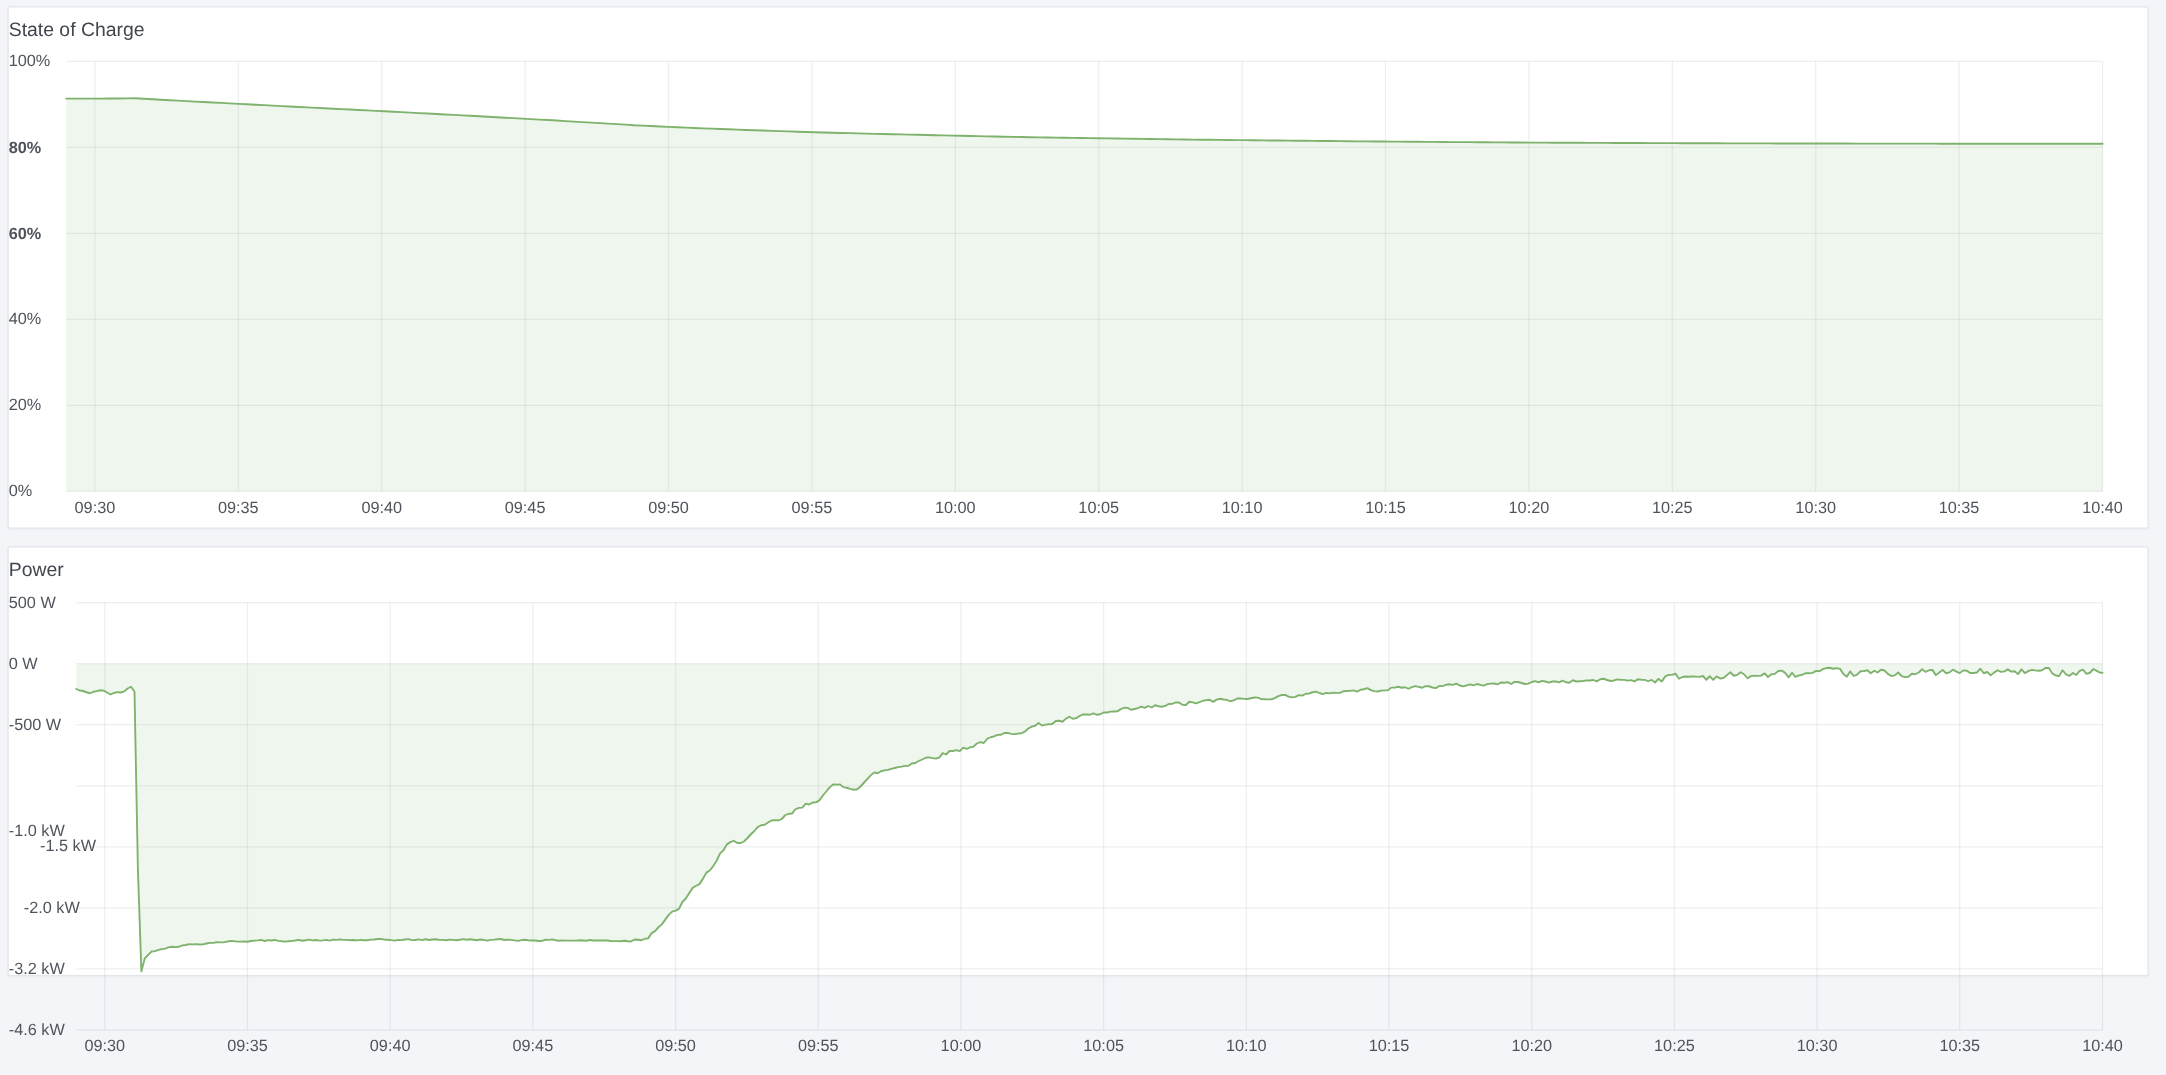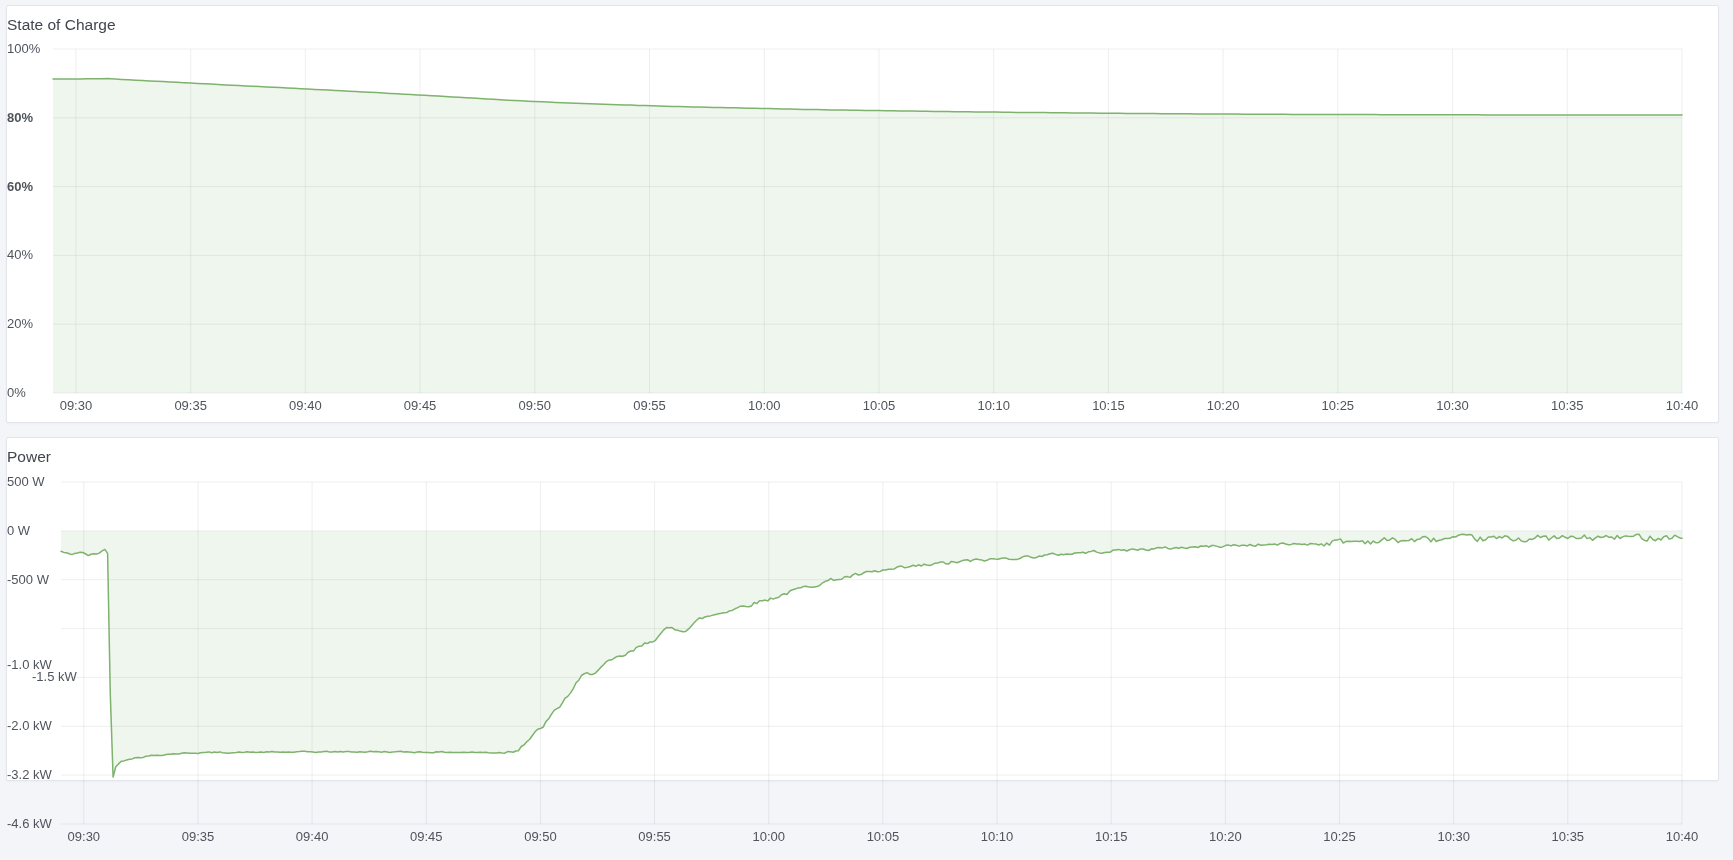--- a/index.html
+++ b/index.html
@@ -130,21 +130,21 @@
           </g>
           <path d="M54.0,92.9L54.0,113.2L56.7,114.4L59.5,114.8L62.2,115.8L65.0,116.6L67.7,115.4L70.4,114.9L73.2,114.2L75.9,114.5L78.7,116.0L81.4,117.6L84.1,116.3L86.9,115.7L89.6,116.0L92.4,115.1L95.1,112.8L97.8,111.4L100.6,115.4L103.3,256.6L106.1,339.1L108.8,328.8L111.5,325.9L114.3,323.2L117.0,322.9L119.8,321.9L122.5,321.3L125.2,320.9L128.0,319.8L130.7,319.4L133.5,319.7L136.2,319.4L138.9,318.3L141.7,318.0L144.4,317.3L147.2,317.5L149.9,317.3L152.6,317.6L155.4,317.5L158.1,316.8L160.8,316.3L163.6,316.3L166.3,315.8L169.1,315.9L171.8,315.9L174.5,315.3L177.3,314.8L180.0,314.9L182.8,315.3L185.5,315.3L188.2,315.2L191.0,315.4L193.7,314.8L196.5,314.5L199.2,314.3L201.9,313.9L204.7,314.8L207.4,314.1L210.2,314.4L212.9,313.9L215.6,314.7L218.4,315.0L221.1,315.3L223.9,315.0L226.6,314.7L229.3,314.4L232.1,313.9L234.8,314.6L237.6,314.2L240.3,313.7L243.0,314.3L245.8,314.0L248.5,314.5L251.3,314.3L254.0,313.9L256.7,314.5L259.5,313.7L262.2,313.9L265.0,313.5L267.7,313.9L270.4,313.9L273.2,314.2L275.9,314.0L278.7,314.3L281.4,313.9L284.1,314.2L286.9,314.2L289.6,313.7L292.4,313.6L295.1,313.2L297.8,313.2L300.6,313.7L303.3,313.8L306.1,314.1L308.8,314.5L311.5,313.9L314.3,314.1L317.0,313.6L319.8,313.3L322.5,314.1L325.2,314.0L328.0,313.5L330.7,314.1L333.5,313.4L336.2,314.0L338.9,313.6L341.7,313.4L344.4,313.9L347.1,313.9L349.9,314.2L352.6,313.7L355.4,313.9L358.1,314.2L360.8,313.8L363.6,313.3L366.3,313.8L369.1,313.4L371.8,313.8L374.5,314.2L377.3,313.6L380.0,313.9L382.8,314.5L385.5,313.9L388.2,313.7L391.0,313.4L393.7,313.2L396.5,314.0L399.2,313.8L401.9,313.9L404.7,314.3L407.4,314.7L410.2,314.1L412.9,313.8L415.6,314.2L418.4,314.4L421.1,314.4L423.9,314.8L426.6,314.7L429.3,313.8L432.1,313.9L434.8,313.5L437.6,314.2L440.3,314.6L443.0,314.3L445.8,314.5L448.5,314.5L451.3,314.5L454.0,314.5L456.7,314.2L459.5,314.4L462.2,314.6L465.0,314.0L467.7,314.4L470.4,314.4L473.2,314.3L475.9,314.4L478.7,314.3L481.4,314.8L484.1,314.9L486.9,314.9L489.6,315.0L492.4,314.6L495.1,315.0L497.8,315.2L500.6,313.6L503.3,313.8L506.1,314.2L508.8,313.0L511.5,312.7L514.3,308.5L517.0,306.9L519.8,303.8L522.5,301.5L525.2,297.7L528.0,293.9L530.7,291.3L533.5,290.5L536.2,289.1L538.9,283.6L541.7,280.8L544.4,276.4L547.1,272.3L549.9,270.6L552.6,269.3L555.4,264.9L558.1,260.1L560.8,258.4L563.6,254.9L566.3,250.6L569.1,244.7L571.8,242.2L574.5,237.5L577.3,235.7L580.0,234.6L582.8,236.4L585.5,236.4L588.2,235.2L591.0,232.4L593.7,229.4L596.5,226.8L599.2,223.7L601.9,222.2L604.7,221.8L607.4,220.0L610.2,218.4L612.9,218.1L615.6,218.3L618.4,217.2L621.1,214.2L623.9,213.0L626.6,212.9L629.3,209.4L632.1,208.3L634.8,208.1L637.6,204.9L640.3,205.6L643.0,204.0L645.8,203.9L648.5,202.3L651.3,198.4L654.0,195.2L656.7,191.9L659.5,189.6L662.2,189.7L665.0,189.6L667.7,191.7L670.4,192.2L673.2,193.1L675.9,193.8L678.7,193.4L681.4,191.2L684.1,188.2L686.9,185.1L689.6,182.3L692.4,179.9L695.1,180.6L697.8,179.0L700.6,178.3L703.3,177.9L706.1,177.1L708.8,176.4L711.5,175.7L714.3,175.3L717.0,174.7L719.8,174.6L722.5,172.8L725.2,172.4L728.0,170.8L730.7,169.6L733.5,168.2L736.2,167.9L738.9,168.5L741.7,168.8L744.4,168.1L747.1,164.5L749.9,165.6L752.6,162.8L755.4,162.8L758.1,162.1L760.8,162.9L763.6,160.1L766.3,161.1L769.1,159.9L771.8,159.3L774.5,156.8L777.3,155.7L780.0,156.4L782.8,153.0L785.5,151.8L788.2,151.1L791.0,149.9L793.7,149.8L796.5,148.4L799.2,148.3L801.9,149.1L804.7,149.3L807.4,148.9L810.2,148.6L812.9,147.3L815.6,144.8L818.4,143.3L821.1,142.6L823.9,140.4L826.6,142.5L829.3,141.7L832.1,141.4L834.8,141.2L837.6,138.8L840.3,138.6L843.0,139.4L845.8,136.9L848.5,135.4L851.3,137.0L854.0,136.5L856.7,134.8L859.5,133.5L862.2,133.6L865.0,133.8L867.7,132.7L870.4,133.8L873.2,133.4L875.9,132.0L878.7,132.0L881.4,131.3L884.1,131.2L886.9,131.1L889.6,129.3L892.4,128.2L895.1,128.3L897.8,129.8L900.6,129.2L903.3,128.5L906.1,127.3L908.8,128.3L911.5,126.8L914.3,128.0L917.0,126.2L919.8,127.0L922.5,127.4L925.2,126.7L928.0,125.2L930.7,125.1L933.4,124.0L936.2,124.0L938.9,125.8L941.7,126.0L944.4,123.4L947.1,123.9L949.9,124.7L952.6,123.7L955.4,122.6L958.1,122.1L960.8,121.8L963.6,123.5L966.3,121.7L969.1,121.0L971.8,121.6L974.5,121.9L977.3,123.0L980.0,122.3L982.8,120.8L985.5,120.7L988.2,121.1L991.0,121.2L993.7,120.6L996.5,120.0L999.2,120.1L1001.9,121.3L1004.7,121.4L1007.4,121.5L1010.2,121.4L1012.9,120.5L1015.6,118.9L1018.4,118.0L1021.1,117.9L1023.9,119.3L1026.6,119.9L1029.3,119.5L1032.1,118.1L1034.8,118.5L1037.6,117.0L1040.3,116.8L1043.0,115.8L1045.8,115.3L1048.5,116.4L1051.3,117.3L1054.0,116.3L1056.7,116.7L1059.5,116.1L1062.2,116.3L1065.0,116.3L1067.7,115.0L1070.4,114.8L1073.2,114.7L1075.9,114.3L1078.7,115.3L1081.4,113.8L1084.1,113.4L1086.9,112.5L1089.6,114.1L1092.4,114.9L1095.1,115.2L1097.8,114.5L1100.6,114.3L1103.3,114.2L1106.1,112.1L1108.8,112.1L1111.5,111.4L1114.3,112.2L1117.0,111.8L1119.8,113.0L1122.5,111.7L1125.2,110.9L1128.0,111.5L1130.7,112.2L1133.4,110.9L1136.2,111.0L1138.9,112.0L1141.7,112.5L1144.4,110.8L1147.1,110.9L1149.9,109.8L1152.6,109.4L1155.4,109.9L1158.1,108.9L1160.8,110.4L1163.6,111.1L1166.3,110.3L1169.1,109.5L1171.8,110.3L1174.5,109.2L1177.3,109.9L1180.0,110.5L1182.8,109.3L1185.5,108.9L1188.2,108.8L1191.0,109.5L1193.7,108.0L1196.5,108.2L1199.2,107.7L1201.9,109.2L1204.7,107.5L1207.4,107.6L1210.2,108.4L1212.9,109.2L1215.6,108.9L1218.4,107.6L1221.1,106.9L1223.9,107.9L1226.6,106.7L1229.3,107.2L1232.1,108.1L1234.8,107.2L1237.6,107.2L1240.3,107.9L1243.0,106.5L1245.8,107.8L1248.5,108.2L1251.3,106.2L1254.0,107.2L1256.7,107.0L1259.5,106.8L1262.2,106.3L1265.0,106.4L1267.7,106.0L1270.4,107.1L1273.2,105.4L1275.9,105.0L1278.7,106.0L1281.4,106.8L1284.1,106.4L1286.9,105.5L1289.6,105.9L1292.4,105.9L1295.1,106.5L1297.8,106.1L1300.6,107.1L1303.3,105.4L1306.1,105.8L1308.8,105.9L1311.5,107.0L1314.3,105.9L1317.0,108.0L1319.7,105.1L1322.5,107.2L1325.2,103.1L1328.0,101.9L1330.7,101.9L1333.4,100.9L1336.2,105.0L1338.9,103.6L1341.7,103.2L1344.4,103.4L1347.1,103.2L1349.9,103.3L1352.6,103.5L1355.4,102.8L1358.1,105.8L1360.8,103.0L1363.6,105.9L1366.3,103.1L1369.1,104.8L1371.8,104.4L1374.5,102.1L1377.3,99.8L1380.0,102.6L1382.8,101.9L1385.5,99.8L1388.2,101.4L1391.0,104.6L1393.7,102.9L1396.5,102.5L1399.2,102.7L1401.9,102.5L1404.7,100.7L1407.4,103.6L1410.2,101.4L1412.9,101.1L1415.6,98.8L1418.4,98.5L1421.1,100.3L1423.9,103.9L1426.6,100.2L1429.3,103.5L1432.1,102.3L1434.8,101.8L1437.6,100.5L1440.3,100.6L1443.0,100.3L1445.8,98.7L1448.5,99.0L1451.3,97.3L1454.0,96.5L1456.7,96.2L1459.5,97.0L1462.2,96.5L1465.0,97.1L1467.7,101.2L1470.4,103.4L1473.2,99.1L1475.9,102.8L1478.7,101.7L1481.4,99.0L1484.1,98.9L1486.9,98.2L1489.6,100.6L1492.4,98.6L1495.1,100.0L1497.8,97.8L1500.6,98.4L1503.3,101.1L1506.1,102.8L1508.8,102.3L1511.5,100.0L1514.3,102.9L1517.0,103.7L1519.7,103.4L1522.5,101.0L1525.2,101.4L1528.0,100.0L1530.7,97.4L1533.4,99.5L1536.2,98.2L1538.9,97.9L1541.7,102.1L1544.4,100.0L1547.1,97.9L1549.9,100.6L1552.6,99.9L1555.4,97.7L1558.1,99.3L1560.8,100.5L1563.6,98.3L1566.3,98.5L1569.1,100.4L1571.8,100.4L1574.5,100.0L1577.3,97.0L1580.0,100.6L1582.8,99.6L1585.5,102.3L1588.2,100.1L1591.0,98.2L1593.7,99.5L1596.5,99.1L1599.2,97.5L1601.9,99.3L1604.7,99.0L1607.4,101.3L1610.2,97.5L1612.9,100.5L1615.6,98.9L1618.4,97.9L1621.1,98.3L1623.9,98.6L1626.6,98.2L1629.3,96.4L1632.1,96.3L1634.8,100.7L1637.6,102.4L1640.3,102.9L1643.0,98.2L1645.8,101.5L1648.5,102.7L1651.3,100.4L1654.0,102.0L1656.7,98.7L1659.5,97.8L1662.2,101.1L1665.0,100.2L1667.7,97.2L1670.4,98.7L1673.2,100.2L1675.0,100.2L1675.0,92.9Z" fill="rgba(126,178,109,0.12)" stroke="none"></path>
           <path d="M54.0,113.2L56.7,114.4L59.5,114.8L62.2,115.8L65.0,116.6L67.7,115.4L70.4,114.9L73.2,114.2L75.9,114.5L78.7,116.0L81.4,117.6L84.1,116.3L86.9,115.7L89.6,116.0L92.4,115.1L95.1,112.8L97.8,111.4L100.6,115.4L103.3,256.6L106.1,339.1L108.8,328.8L111.5,325.9L114.3,323.2L117.0,322.9L119.8,321.9L122.5,321.3L125.2,320.9L128.0,319.8L130.7,319.4L133.5,319.7L136.2,319.4L138.9,318.3L141.7,318.0L144.4,317.3L147.2,317.5L149.9,317.3L152.6,317.6L155.4,317.5L158.1,316.8L160.8,316.3L163.6,316.3L166.3,315.8L169.1,315.9L171.8,315.9L174.5,315.3L177.3,314.8L180.0,314.9L182.8,315.3L185.5,315.3L188.2,315.2L191.0,315.4L193.7,314.8L196.5,314.5L199.2,314.3L201.9,313.9L204.7,314.8L207.4,314.1L210.2,314.4L212.9,313.9L215.6,314.7L218.4,315.0L221.1,315.3L223.9,315.0L226.6,314.7L229.3,314.4L232.1,313.9L234.8,314.6L237.6,314.2L240.3,313.7L243.0,314.3L245.8,314.0L248.5,314.5L251.3,314.3L254.0,313.9L256.7,314.5L259.5,313.7L262.2,313.9L265.0,313.5L267.7,313.9L270.4,313.9L273.2,314.2L275.9,314.0L278.7,314.3L281.4,313.9L284.1,314.2L286.9,314.2L289.6,313.7L292.4,313.6L295.1,313.2L297.8,313.2L300.6,313.7L303.3,313.8L306.1,314.1L308.8,314.5L311.5,313.9L314.3,314.1L317.0,313.6L319.8,313.3L322.5,314.1L325.2,314.0L328.0,313.5L330.7,314.1L333.5,313.4L336.2,314.0L338.9,313.6L341.7,313.4L344.4,313.9L347.1,313.9L349.9,314.2L352.6,313.7L355.4,313.9L358.1,314.2L360.8,313.8L363.6,313.3L366.3,313.8L369.1,313.4L371.8,313.8L374.5,314.2L377.3,313.6L380.0,313.9L382.8,314.5L385.5,313.9L388.2,313.7L391.0,313.4L393.7,313.2L396.5,314.0L399.2,313.8L401.9,313.9L404.7,314.3L407.4,314.7L410.2,314.1L412.9,313.8L415.6,314.2L418.4,314.4L421.1,314.4L423.9,314.8L426.6,314.7L429.3,313.8L432.1,313.9L434.8,313.5L437.6,314.2L440.3,314.6L443.0,314.3L445.8,314.5L448.5,314.5L451.3,314.5L454.0,314.5L456.7,314.2L459.5,314.4L462.2,314.6L465.0,314.0L467.7,314.4L470.4,314.4L473.2,314.3L475.9,314.4L478.7,314.3L481.4,314.8L484.1,314.9L486.9,314.9L489.6,315.0L492.4,314.6L495.1,315.0L497.8,315.2L500.6,313.6L503.3,313.8L506.1,314.2L508.8,313.0L511.5,312.7L514.3,308.5L517.0,306.9L519.8,303.8L522.5,301.5L525.2,297.7L528.0,293.9L530.7,291.3L533.5,290.5L536.2,289.1L538.9,283.6L541.7,280.8L544.4,276.4L547.1,272.3L549.9,270.6L552.6,269.3L555.4,264.9L558.1,260.1L560.8,258.4L563.6,254.9L566.3,250.6L569.1,244.7L571.8,242.2L574.5,237.5L577.3,235.7L580.0,234.6L582.8,236.4L585.5,236.4L588.2,235.2L591.0,232.4L593.7,229.4L596.5,226.8L599.2,223.7L601.9,222.2L604.7,221.8L607.4,220.0L610.2,218.4L612.9,218.1L615.6,218.3L618.4,217.2L621.1,214.2L623.9,213.0L626.6,212.9L629.3,209.4L632.1,208.3L634.8,208.1L637.6,204.9L640.3,205.6L643.0,204.0L645.8,203.9L648.5,202.3L651.3,198.4L654.0,195.2L656.7,191.9L659.5,189.6L662.2,189.7L665.0,189.6L667.7,191.7L670.4,192.2L673.2,193.1L675.9,193.8L678.7,193.4L681.4,191.2L684.1,188.2L686.9,185.1L689.6,182.3L692.4,179.9L695.1,180.6L697.8,179.0L700.6,178.3L703.3,177.9L706.1,177.1L708.8,176.4L711.5,175.7L714.3,175.3L717.0,174.7L719.8,174.6L722.5,172.8L725.2,172.4L728.0,170.8L730.7,169.6L733.5,168.2L736.2,167.9L738.9,168.5L741.7,168.8L744.4,168.1L747.1,164.5L749.9,165.6L752.6,162.8L755.4,162.8L758.1,162.1L760.8,162.9L763.6,160.1L766.3,161.1L769.1,159.9L771.8,159.3L774.5,156.8L777.3,155.7L780.0,156.4L782.8,153.0L785.5,151.8L788.2,151.1L791.0,149.9L793.7,149.8L796.5,148.4L799.2,148.3L801.9,149.1L804.7,149.3L807.4,148.9L810.2,148.6L812.9,147.3L815.6,144.8L818.4,143.3L821.1,142.6L823.9,140.4L826.6,142.5L829.3,141.7L832.1,141.4L834.8,141.2L837.6,138.8L840.3,138.6L843.0,139.4L845.8,136.9L848.5,135.4L851.3,137.0L854.0,136.5L856.7,134.8L859.5,133.5L862.2,133.6L865.0,133.8L867.7,132.7L870.4,133.8L873.2,133.4L875.9,132.0L878.7,132.0L881.4,131.3L884.1,131.2L886.9,131.1L889.6,129.3L892.4,128.2L895.1,128.3L897.8,129.8L900.6,129.2L903.3,128.5L906.1,127.3L908.8,128.3L911.5,126.8L914.3,128.0L917.0,126.2L919.8,127.0L922.5,127.4L925.2,126.7L928.0,125.2L930.7,125.1L933.4,124.0L936.2,124.0L938.9,125.8L941.7,126.0L944.4,123.4L947.1,123.9L949.9,124.7L952.6,123.7L955.4,122.6L958.1,122.1L960.8,121.8L963.6,123.5L966.3,121.7L969.1,121.0L971.8,121.6L974.5,121.9L977.3,123.0L980.0,122.3L982.8,120.8L985.5,120.7L988.2,121.1L991.0,121.2L993.7,120.6L996.5,120.0L999.2,120.1L1001.9,121.3L1004.7,121.4L1007.4,121.5L1010.2,121.4L1012.9,120.5L1015.6,118.9L1018.4,118.0L1021.1,117.9L1023.9,119.3L1026.6,119.9L1029.3,119.5L1032.1,118.1L1034.8,118.5L1037.6,117.0L1040.3,116.8L1043.0,115.8L1045.8,115.3L1048.5,116.4L1051.3,117.3L1054.0,116.3L1056.7,116.7L1059.5,116.1L1062.2,116.3L1065.0,116.3L1067.7,115.0L1070.4,114.8L1073.2,114.7L1075.9,114.3L1078.7,115.3L1081.4,113.8L1084.1,113.4L1086.9,112.5L1089.6,114.1L1092.4,114.9L1095.1,115.2L1097.8,114.5L1100.6,114.3L1103.3,114.2L1106.1,112.1L1108.8,112.1L1111.5,111.4L1114.3,112.2L1117.0,111.8L1119.8,113.0L1122.5,111.7L1125.2,110.9L1128.0,111.5L1130.7,112.2L1133.4,110.9L1136.2,111.0L1138.9,112.0L1141.7,112.5L1144.4,110.8L1147.1,110.9L1149.9,109.8L1152.6,109.4L1155.4,109.9L1158.1,108.9L1160.8,110.4L1163.6,111.1L1166.3,110.3L1169.1,109.5L1171.8,110.3L1174.5,109.2L1177.3,109.9L1180.0,110.5L1182.8,109.3L1185.5,108.9L1188.2,108.8L1191.0,109.5L1193.7,108.0L1196.5,108.2L1199.2,107.7L1201.9,109.2L1204.7,107.5L1207.4,107.6L1210.2,108.4L1212.9,109.2L1215.6,108.9L1218.4,107.6L1221.1,106.9L1223.9,107.9L1226.6,106.7L1229.3,107.2L1232.1,108.1L1234.8,107.2L1237.6,107.2L1240.3,107.9L1243.0,106.5L1245.8,107.8L1248.5,108.2L1251.3,106.2L1254.0,107.2L1256.7,107.0L1259.5,106.8L1262.2,106.3L1265.0,106.4L1267.7,106.0L1270.4,107.1L1273.2,105.4L1275.9,105.0L1278.7,106.0L1281.4,106.8L1284.1,106.4L1286.9,105.5L1289.6,105.9L1292.4,105.9L1295.1,106.5L1297.8,106.1L1300.6,107.1L1303.3,105.4L1306.1,105.8L1308.8,105.9L1311.5,107.0L1314.3,105.9L1317.0,108.0L1319.7,105.1L1322.5,107.2L1325.2,103.1L1328.0,101.9L1330.7,101.9L1333.4,100.9L1336.2,105.0L1338.9,103.6L1341.7,103.2L1344.4,103.4L1347.1,103.2L1349.9,103.3L1352.6,103.5L1355.4,102.8L1358.1,105.8L1360.8,103.0L1363.6,105.9L1366.3,103.1L1369.1,104.8L1371.8,104.4L1374.5,102.1L1377.3,99.8L1380.0,102.6L1382.8,101.9L1385.5,99.8L1388.2,101.4L1391.0,104.6L1393.7,102.9L1396.5,102.5L1399.2,102.7L1401.9,102.5L1404.7,100.7L1407.4,103.6L1410.2,101.4L1412.9,101.1L1415.6,98.8L1418.4,98.5L1421.1,100.3L1423.9,103.9L1426.6,100.2L1429.3,103.5L1432.1,102.3L1434.8,101.8L1437.6,100.5L1440.3,100.6L1443.0,100.3L1445.8,98.7L1448.5,99.0L1451.3,97.3L1454.0,96.5L1456.7,96.2L1459.5,97.0L1462.2,96.5L1465.0,97.1L1467.7,101.2L1470.4,103.4L1473.2,99.1L1475.9,102.8L1478.7,101.7L1481.4,99.0L1484.1,98.9L1486.9,98.2L1489.6,100.6L1492.4,98.6L1495.1,100.0L1497.8,97.8L1500.6,98.4L1503.3,101.1L1506.1,102.8L1508.8,102.3L1511.5,100.0L1514.3,102.9L1517.0,103.7L1519.7,103.4L1522.5,101.0L1525.2,101.4L1528.0,100.0L1530.7,97.4L1533.4,99.5L1536.2,98.2L1538.9,97.9L1541.7,102.1L1544.4,100.0L1547.1,97.9L1549.9,100.6L1552.6,99.9L1555.4,97.7L1558.1,99.3L1560.8,100.5L1563.6,98.3L1566.3,98.5L1569.1,100.4L1571.8,100.4L1574.5,100.0L1577.3,97.0L1580.0,100.6L1582.8,99.6L1585.5,102.3L1588.2,100.1L1591.0,98.2L1593.7,99.5L1596.5,99.1L1599.2,97.5L1601.9,99.3L1604.7,99.0L1607.4,101.3L1610.2,97.5L1612.9,100.5L1615.6,98.9L1618.4,97.9L1621.1,98.3L1623.9,98.6L1626.6,98.2L1629.3,96.4L1632.1,96.3L1634.8,100.7L1637.6,102.4L1640.3,102.9L1643.0,98.2L1645.8,101.5L1648.5,102.7L1651.3,100.4L1654.0,102.0L1656.7,98.7L1659.5,97.8L1662.2,101.1L1665.0,100.2L1667.7,97.2L1670.4,98.7L1673.2,100.2L1675.0,100.2" fill="none" stroke="#7eb26d" stroke-width="1.5" stroke-linejoin="round" stroke-linecap="round"></path>
         </svg>
       </div>
   <div class="y-tick-label" style="left: 0px; width: 45px; top: 37px;">500 W</div>
       <div class="y-tick-label" style="left: 0px; width: 45px; top: 85.8571px;">0 W</div>
       <div class="y-tick-label" style="left: 0px; width: 45px; top: 134.714px;">-500 W</div>
       <div class="y-tick-label" style="left: 0px; width: 45px; top: 183.571px; margin-top: 36px;">-1.0 kW</div>
       <div class="y-tick-label" style="left: 0px; width: 45px; top: 232.429px; padding-left: 25px;">-1.5 kW</div>
-      <div class="y-tick-label" style="left: 0px; width: 45px; top: 281.286px;">-2.0 kW</div>
+      <div class="y-tick-label" style="left: 0px; width: 45px; top: 281.286px; padding-left: 12px;">-2.0 kW</div>
       <div class="y-tick-label" style="left: 0px; width: 45px; top: 330.143px;">-3.2 kW</div>
       <div class="y-tick-label" style="left: 0px; width: 45px; top: 379px;">-4.6 kW</div>
       <div class="x-tick-label" style="left: 76.831px; top: 391px;">09:30</div>
       <div class="x-tick-label" style="left: 190.986px; top: 391px;">09:35</div>
       <div class="x-tick-label" style="left: 305.141px; top: 391px;">09:40</div>
       <div class="x-tick-label" style="left: 419.296px; top: 391px;">09:45</div>
       <div class="x-tick-label" style="left: 533.451px; top: 391px;">09:50</div>
       <div class="x-tick-label" style="left: 647.606px; top: 391px;">09:55</div>
       <div class="x-tick-label" style="left: 761.761px; top: 391px;">10:00</div>
       <div class="x-tick-label" style="left: 875.915px; top: 391px;">10:05</div>

